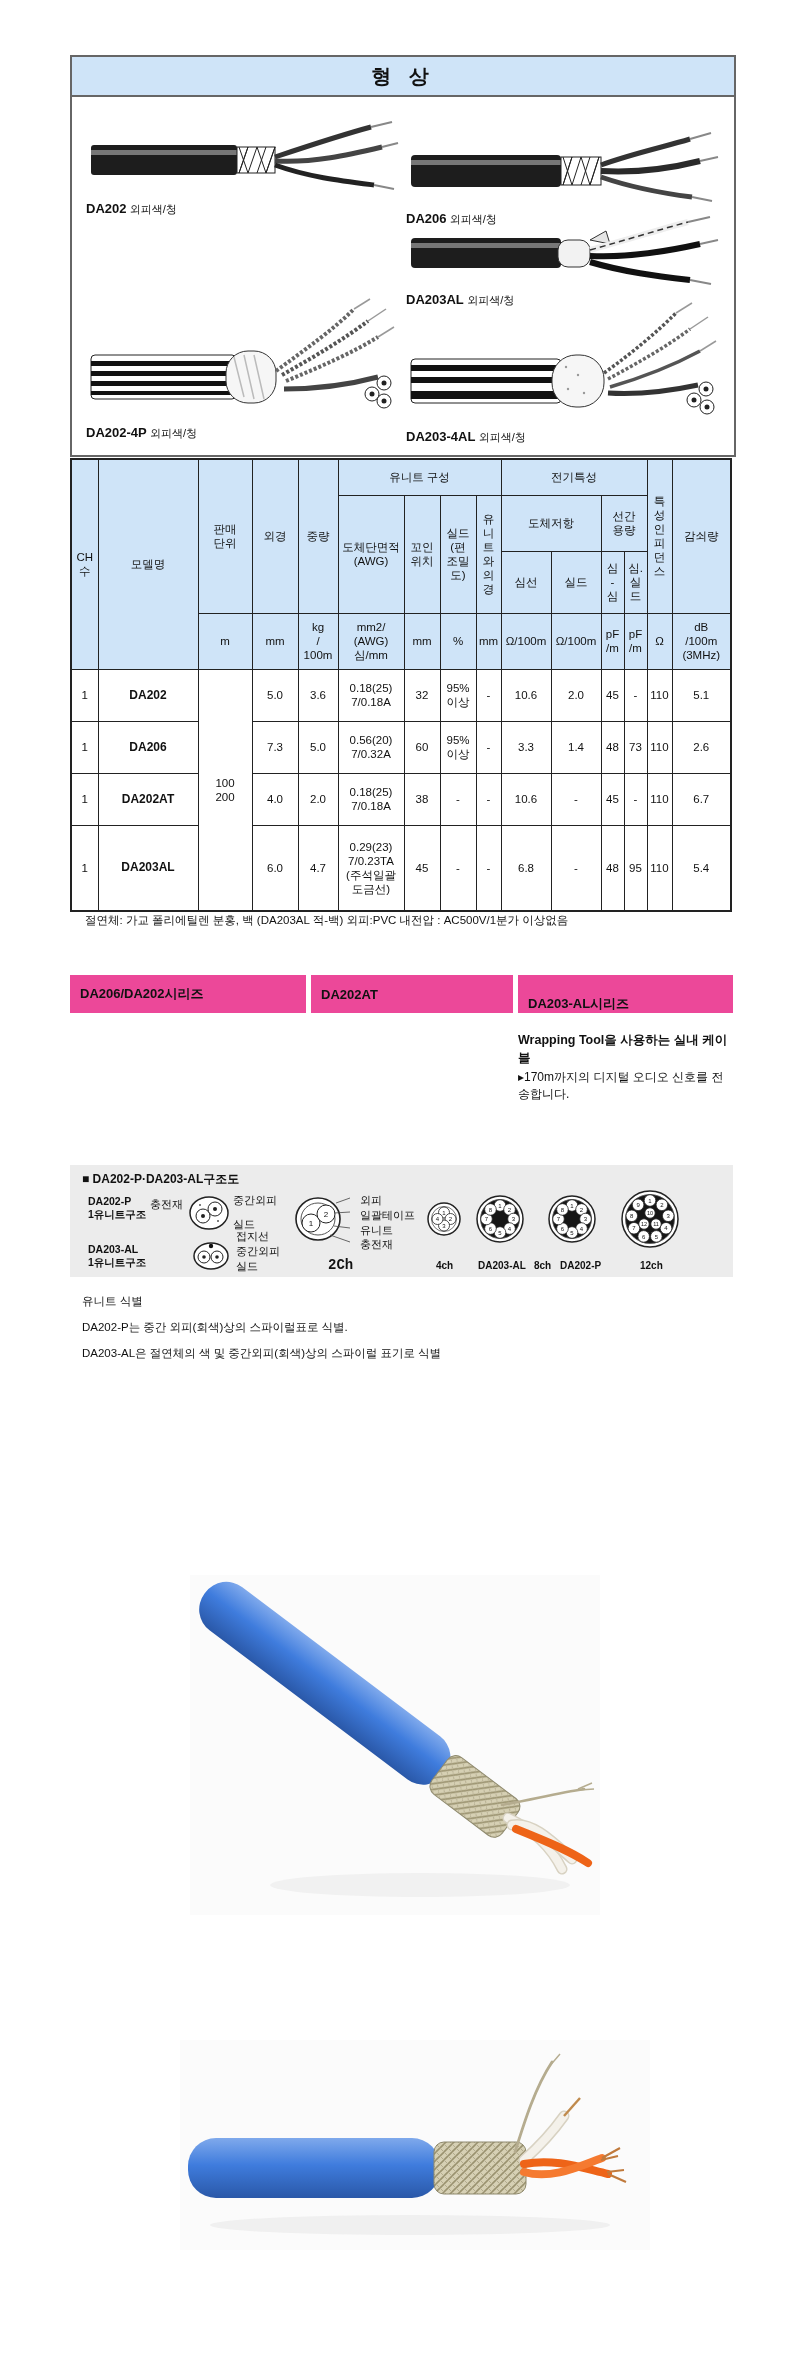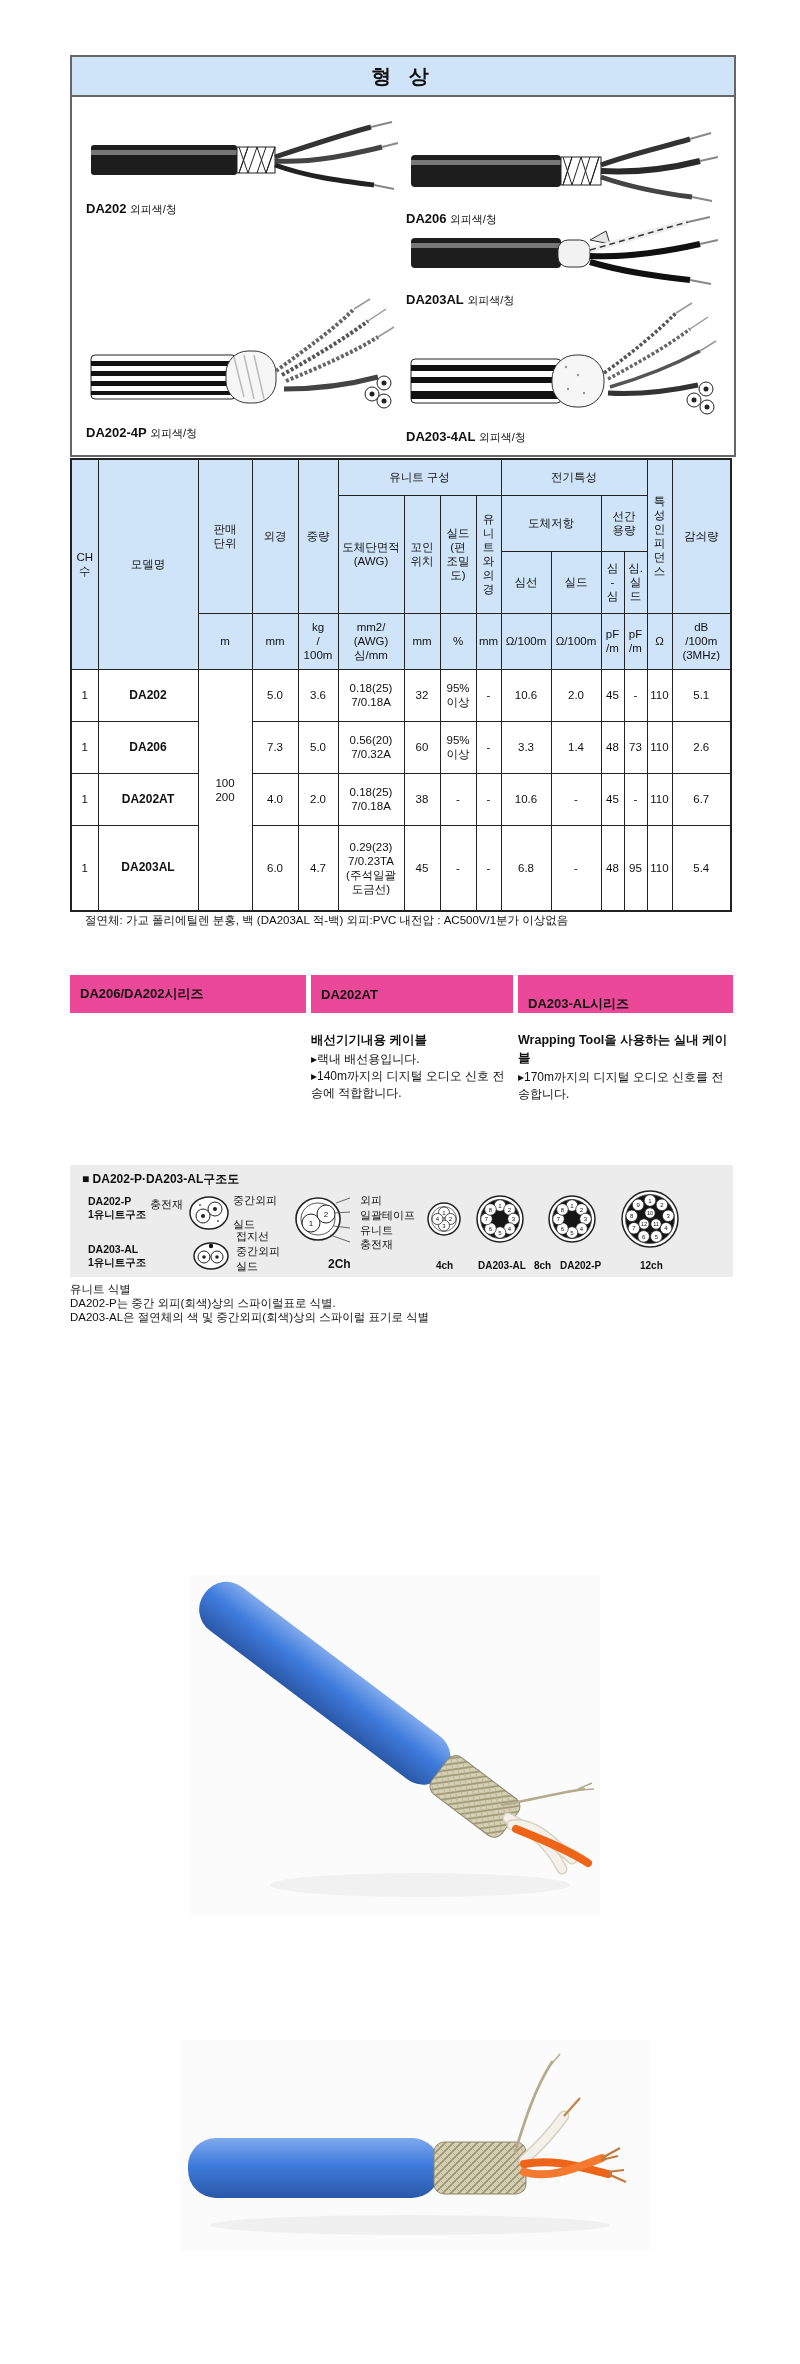--- a/index.html
+++ b/index.html
@@ -28,23 +28,23 @@
              padding-left:10px;font-weight:bold;font-size:13px;box-sizing:border-box;}
   .info-body{position:absolute;top:1032px;font-size:12px;line-height:1.42;}
   .info-title{font-weight:bold;font-size:12.5px;margin-bottom:1px;}
   .info-body p{margin:0;}
 
   
   .panel{position:absolute;left:70px;top:1165px;width:663px;height:112px;background:#ececec;}
   .panel .t{position:absolute;font-size:12px;font-weight:bold;}
   .panel .nm{position:absolute;font-size:10.5px;font-weight:bold;line-height:1.2;white-space:pre-line;}
   .panel .lb{position:absolute;font-size:11px;}
-  .panel .cap{position:absolute;font-size:12px;font-weight:bold;}
+  .panel .cap{position:absolute;font-size:14px;font-weight:bold;font-family:Liberation Mono, monospace;}
   .unit-id{position:absolute;left:70px;top:1282px;font-size:11.5px;line-height:1.22;}
-  .unit-id div{margin:0;}
+  .unit-id div{margin:12px;}
 
   svg{display:block;}
   .photo{position:absolute;}
 </style>
 </head>
 <body>
 <div id="page">
 
 <div class="shape-box">
   <div class="shape-head">형 상</div>
@@ -334,25 +334,20 @@
   </tr>
 </tbody>
     </table>
 
 <div class="footnote">절연체: 가교 폴리에틸렌 분홍, 백 (DA203AL 적-백) 외피:PVC 내전압 : AC500V/1분가 이상없음</div>
 
 <div class="info-head" style="left:70px;width:236px;">DA206/DA202시리즈</div>
 <div class="info-head" style="left:311px;width:202px;">DA202AT</div>
 <div class="info-head" style="left:518px;width:215px;align-items:flex-end;padding-bottom:0;">DA203-AL시리즈</div>
 
-<div class="info-body" style="left:311px;width:198px;">
-  <div class="info-title">배선기기내용 케이블</div>
-  <p>▸랙내 배선용입니다.</p>
-  <p>▸140m까지의 디지털 오디오 신호 전송에 적합합니다.</p>
-</div>
 <div class="info-body" style="left:518px;width:212px;">
   <div class="info-title">Wrapping Tool을 사용하는 실내 케이블</div>
   <p>▸170m까지의 디지털 오디오 신호를 전송합니다.</p>
 </div>
 
 <div class="panel">
   <div class="t" style="left:12px;top:6px;">■ DA202-P·DA203-AL구조도</div>
 
   <div class="nm" style="left:18px;top:30px;">DA202-P
 1유니트구조</div>

